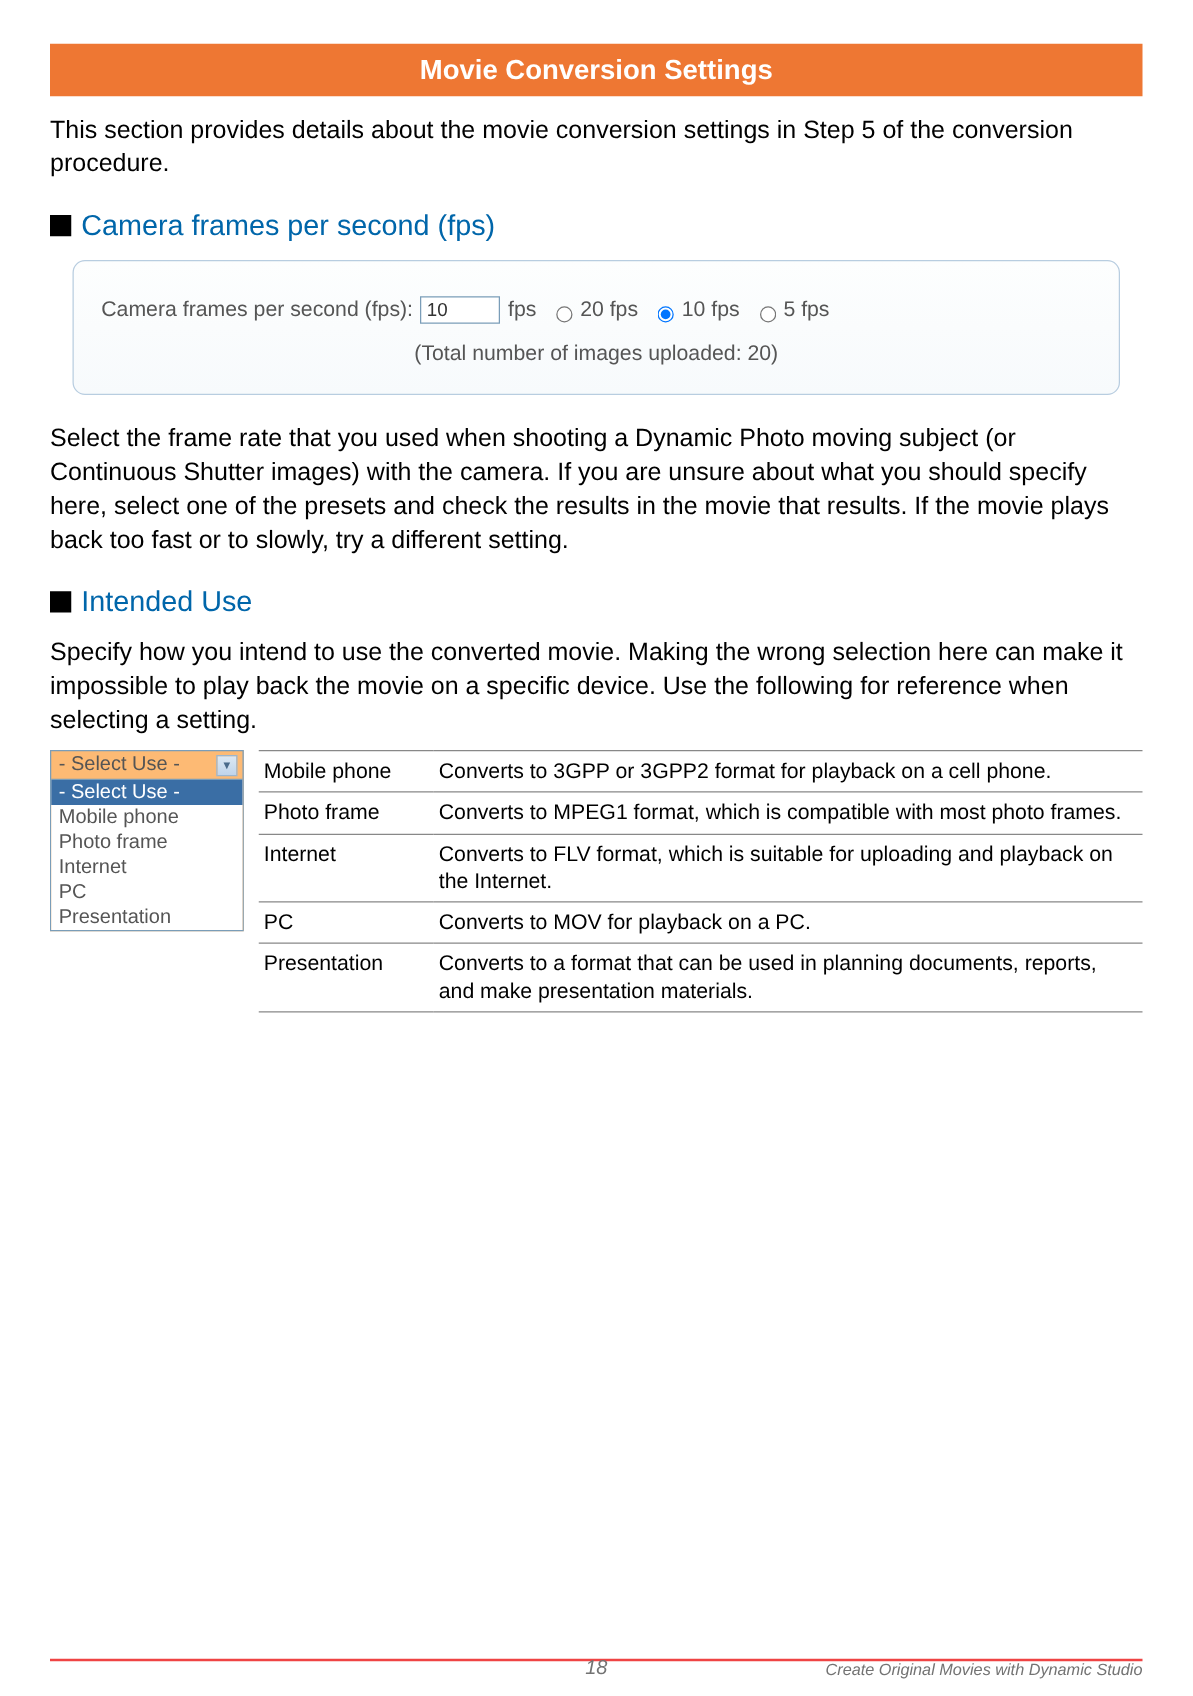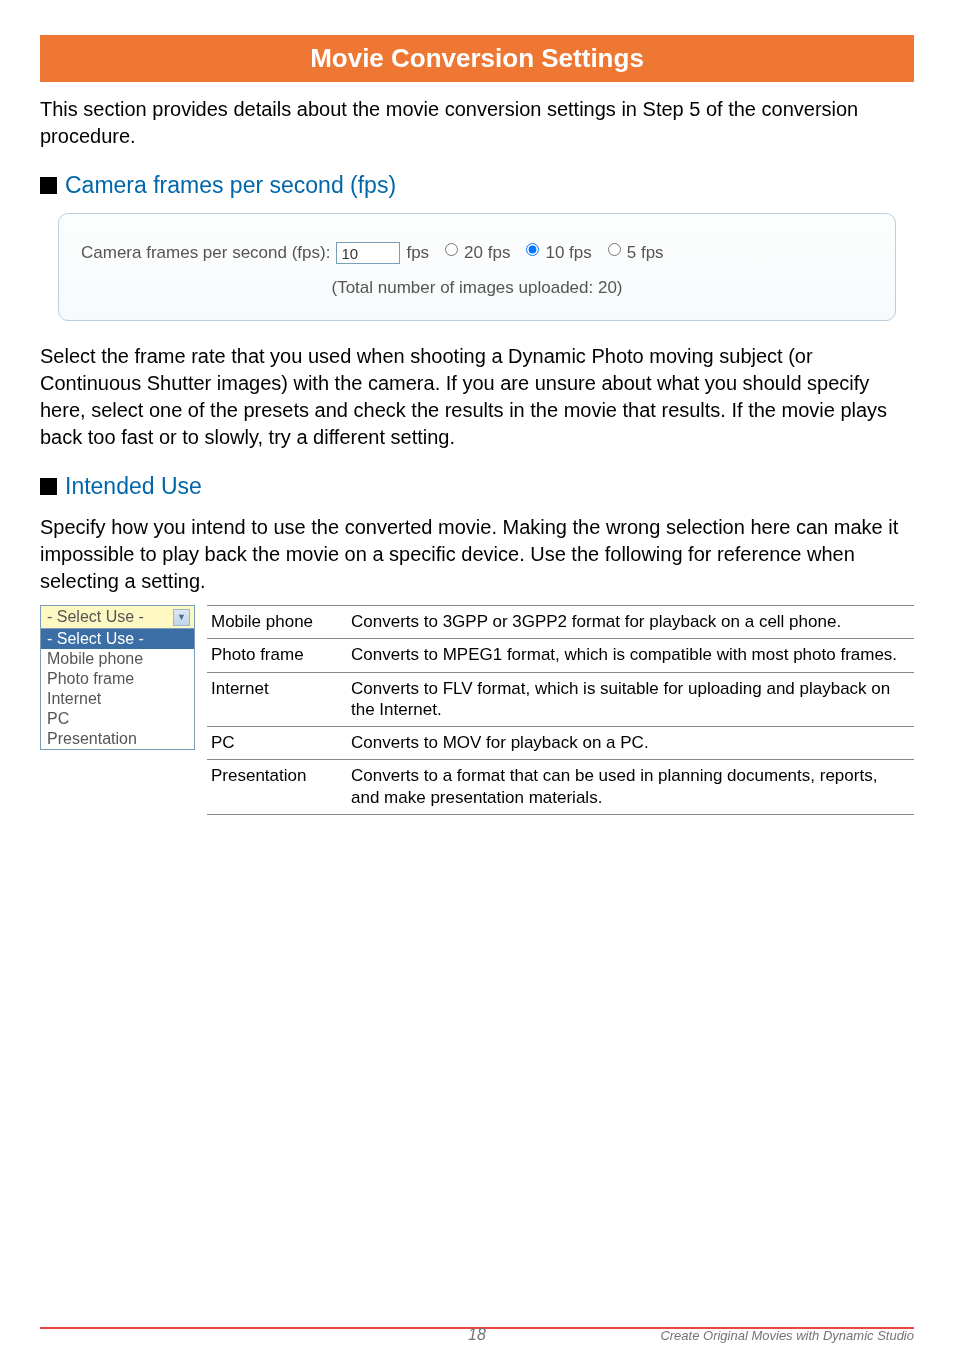--- a/index.html
+++ b/index.html
@@ -9,21 +9,21 @@
     width: 954px;
     height: 1357px;
     position: relative;
     color: #000;
   }
   .content { padding: 35px 40px 0 40px; }
   .title-bar {
     background: #ee7733;
     color: #fff;
     font-weight: bold;
-    font-size: 26px;
+    font-size: 22px;
     text-align: center;
     padding: 8px 0;
     margin-bottom: 14px;
   }
   .intro {
     font-size: 20px;
     line-height: 1.35;
     margin-bottom: 22px;
   }
   .sub-heading {
@@ -59,35 +59,35 @@
   .panel-row1 .inp {
     border: 1px solid #7a9db8;
     background: #fff;
     width: 64px;
     height: 22px;
     font-size: 15px;
     padding: 1px 4px;
     text-align: left;
     color: #333;
   }
-  .radio-wrap { display: flex; align-items: flex-start; gap: 4px; margin-left: 10px; }
+  .radio-wrap { display: flex; align-items: flex-end; gap: 4px; margin-left: 10px; }
   .radio-wrap input { margin-right: 2px; }
   .panel-row2 { text-align: center; color: #555; }
   .body-text {
     font-size: 20px;
     line-height: 1.35;
     margin-bottom: 22px;
   }
   .use-row { display: flex; align-items: flex-start; gap: 12px; }
   .dropdown-img {
     width: 155px;
     border: 1px solid #7a9db8;
     font-size: 16px;
     color: #555;
-    background: #fef9c3;
+    background: #fdba74;
     flex-shrink: 0;
   }
   .dd-top {
     display: flex; justify-content: space-between; align-items: center;
     padding: 2px 4px 2px 6px;
     border-bottom: 1px solid #7a9db8;
   }
   .dd-chev {
     width: 17px; height: 17px;
     background: linear-gradient(#dce8f4,#c0d4ea);

